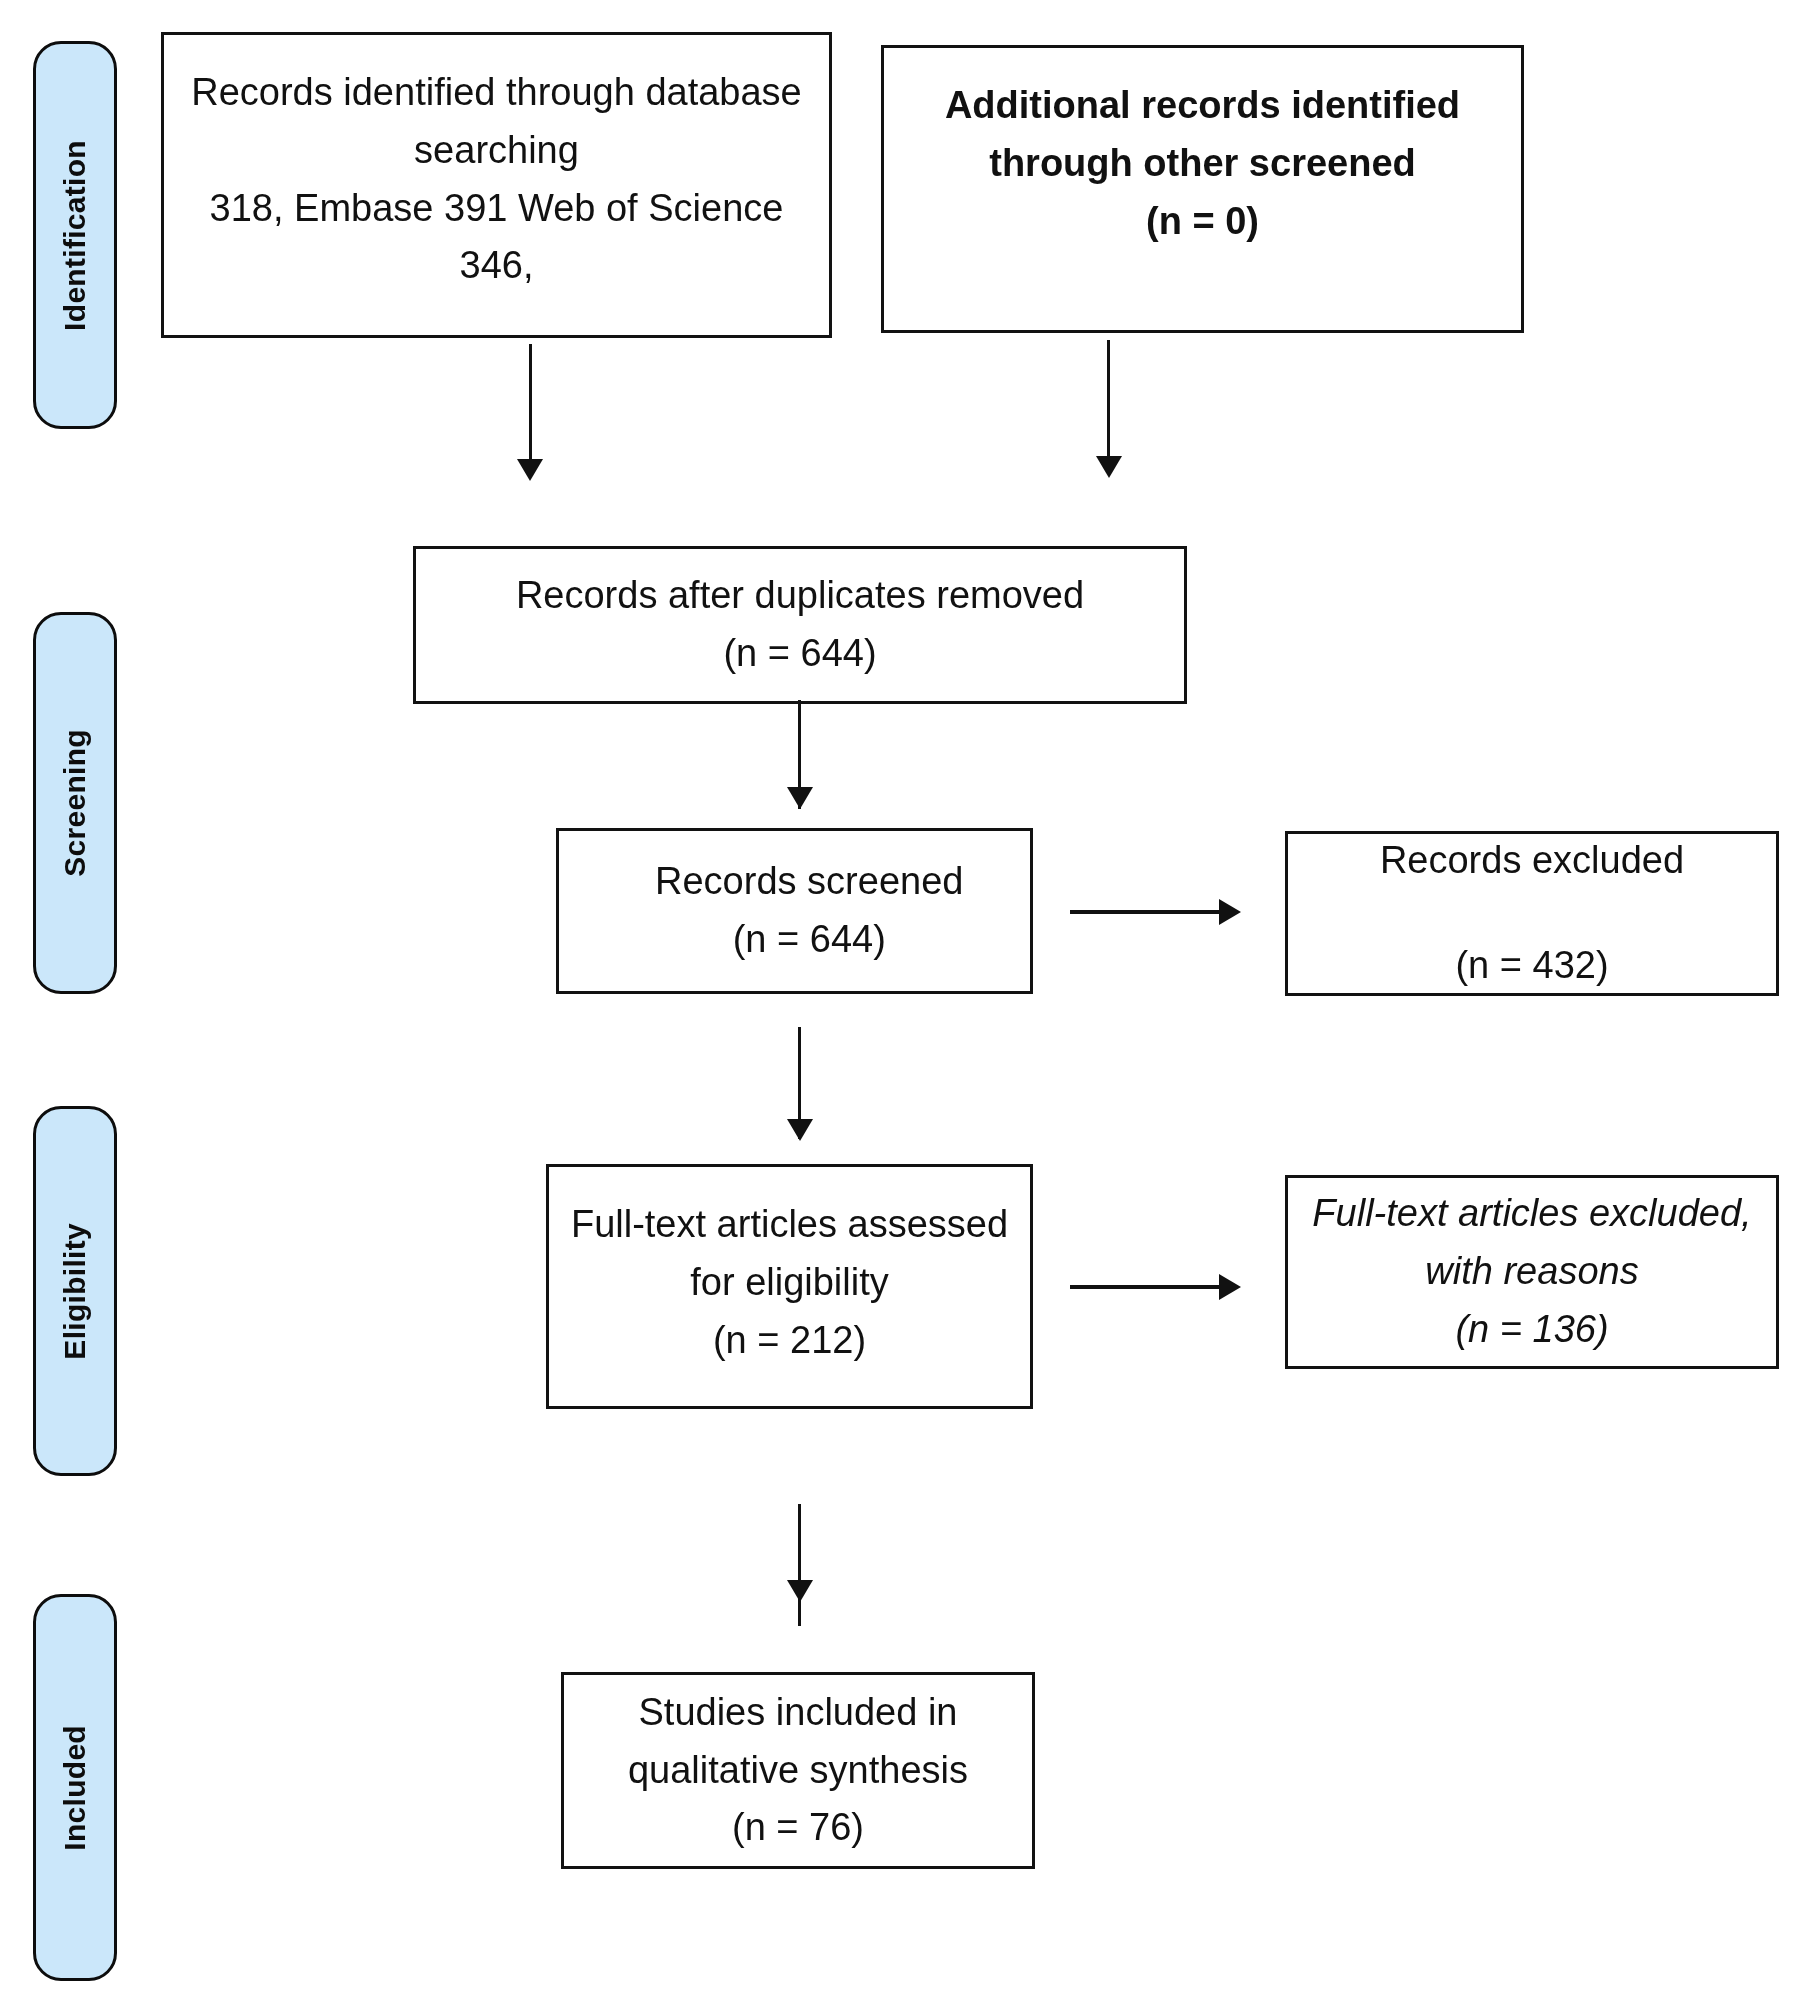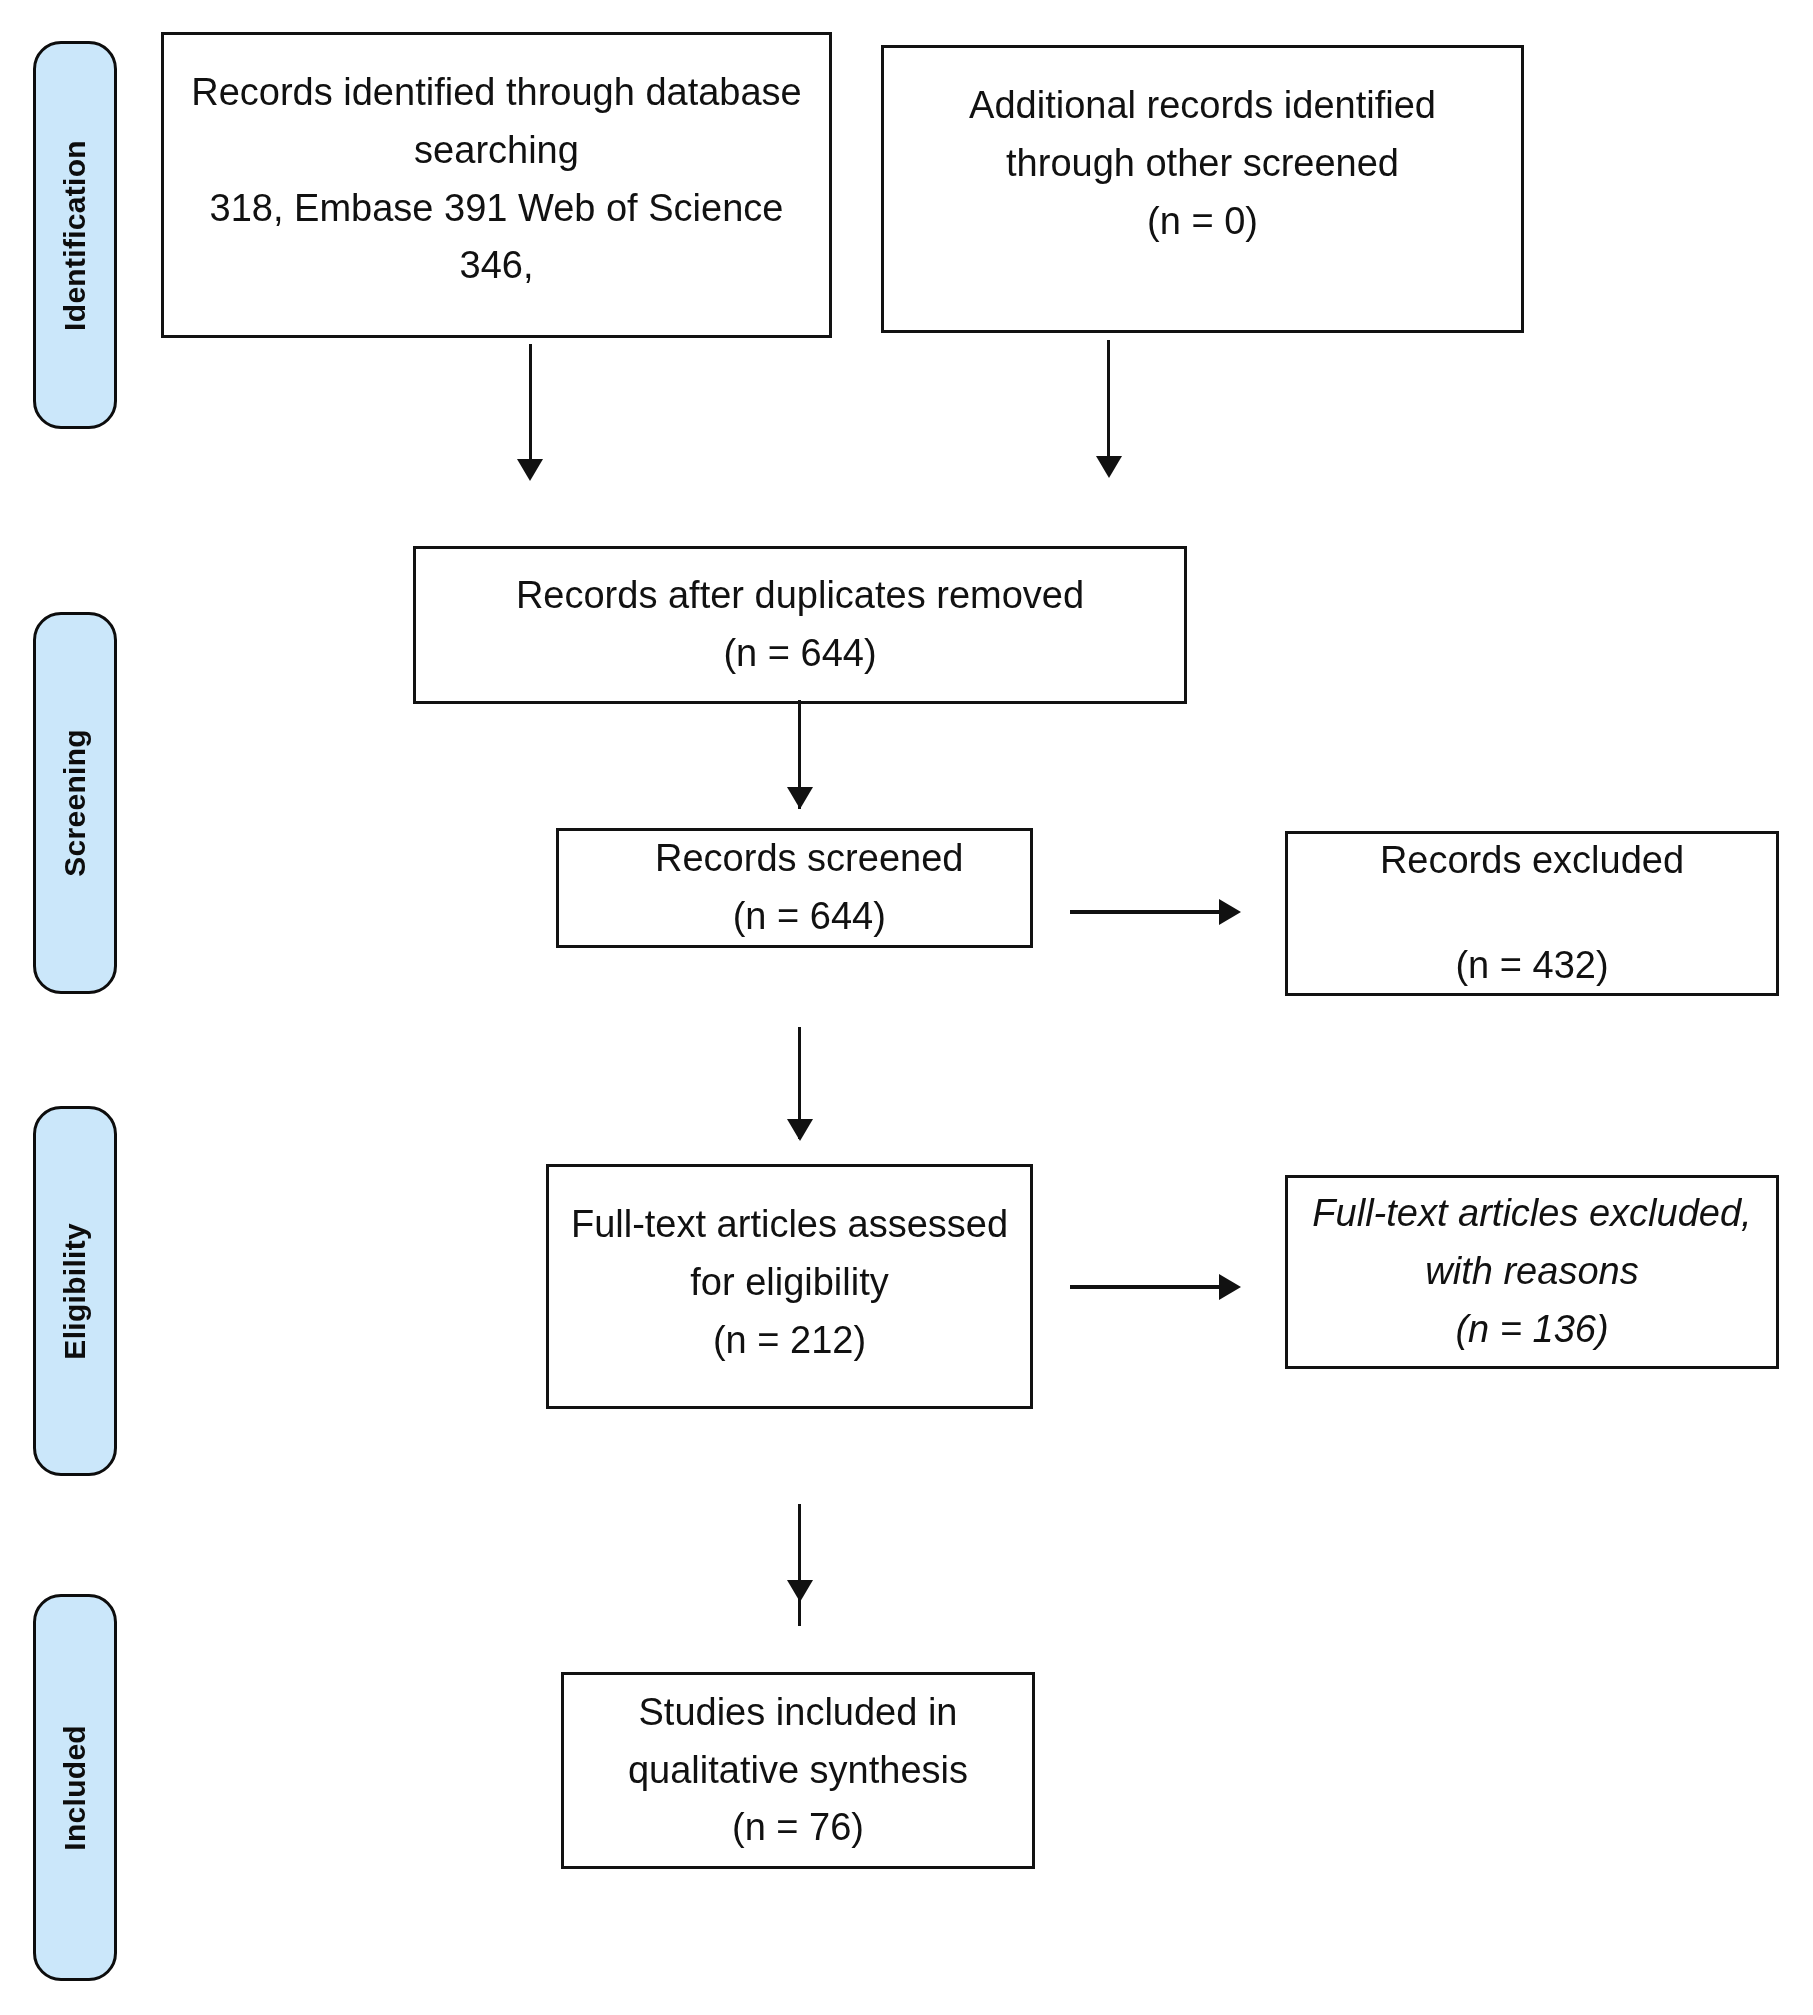--- a/index.html
+++ b/index.html
@@ -114,41 +114,41 @@
   <div class="stage-pill" style="left:33px; top:1594px; width:84px; height:387px;">
     <span class="stage-label">Included</span>
   </div>
 
   <div class="flow-box align-top" style="left:161px; top:32px; width:671px; height:306px;">
     <span class="line">Records identified through database</span>
     <span class="line">searching</span>
     <span class="line">318, Embase 391 Web of Science 346,</span>
   </div>
 
-  <div class="flow-box align-top" style="left:881px; top:45px; width:643px; height:288px;">
+  <div class="flow-box align-top" style="left:881px; top:45px; width:643px; height:288px;font-weight:bold;">
     <span class="line">Additional records identified</span>
     <span class="line">through other screened</span>
     <span class="line">(n = 0)</span>
   </div>
 
   <div class="arrow-v" style="left:529px; top:344px; height:118px;"></div>
   <div class="arrow-v-head" style="left:517px; top:459px;"></div>
 
   <div class="arrow-v" style="left:1107px; top:340px; height:118px;"></div>
   <div class="arrow-v-head" style="left:1096px; top:456px;"></div>
 
   <div class="flow-box" style="left:413px; top:502px; width:774px; height:158px;margin-top:44px;">
     <span class="line">Records after duplicates removed</span>
     <span class="line">(n = 644)</span>
   </div>
 
   <div class="arrow-v" style="left:798px; top:700px; height:109px;"></div>
   <div class="arrow-v-head" style="left:787px; top:787px;"></div>
 
-  <div class="flow-box" style="left:556px; top:828px; width:477px; height:120px;padding-left:44px;">
+  <div class="flow-box" style="left:556px; top:828px; width:477px; height:166px;padding-left:44px;">
     <span class="line">Records screened</span>
     <span class="line">(n = 644)</span>
   </div>
 
   <div class="arrow-h" style="left:1070px; top:910px; width:151px;"></div>
   <div class="arrow-h-head" style="left:1219px; top:899px;"></div>
 
   <div class="flow-box" style="left:1285px; top:831px; width:494px; height:165px;gap:47px;">
     <span class="line">Records excluded</span>
     <span class="line">(n = 432)</span>

